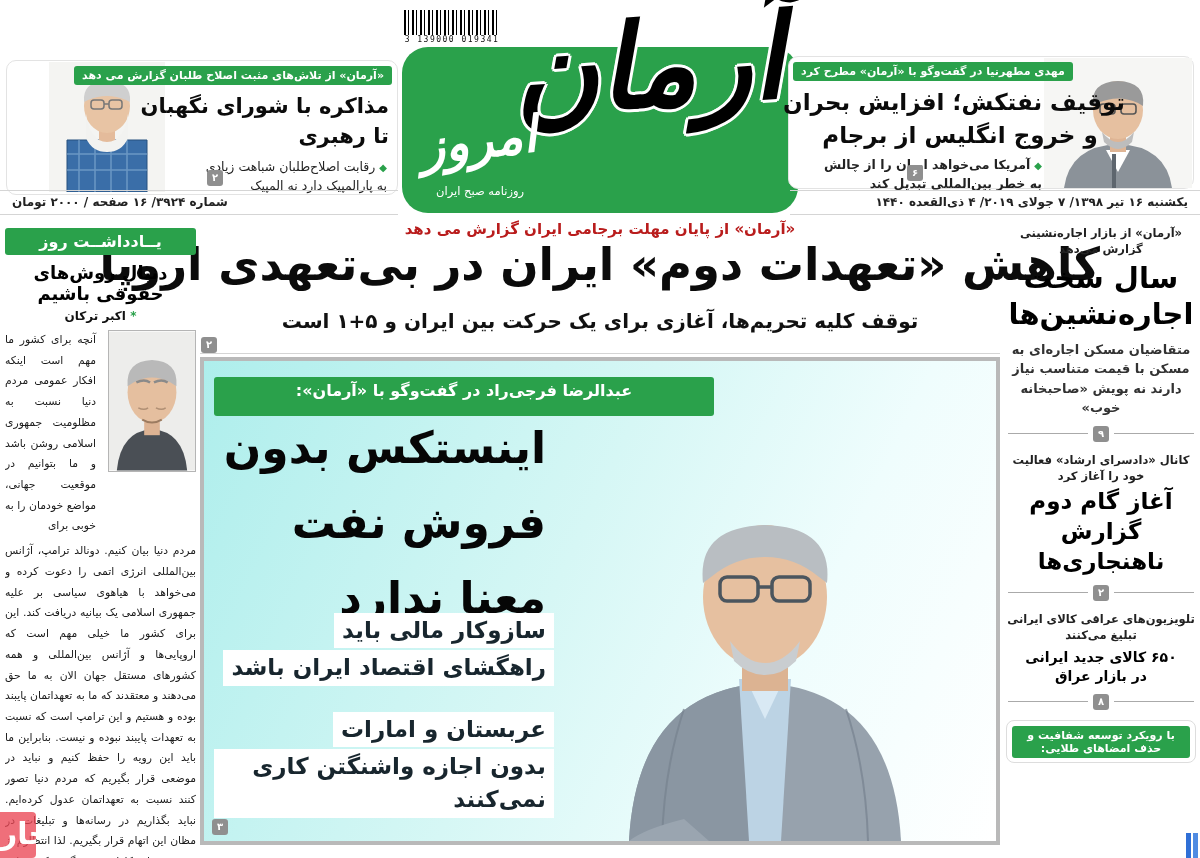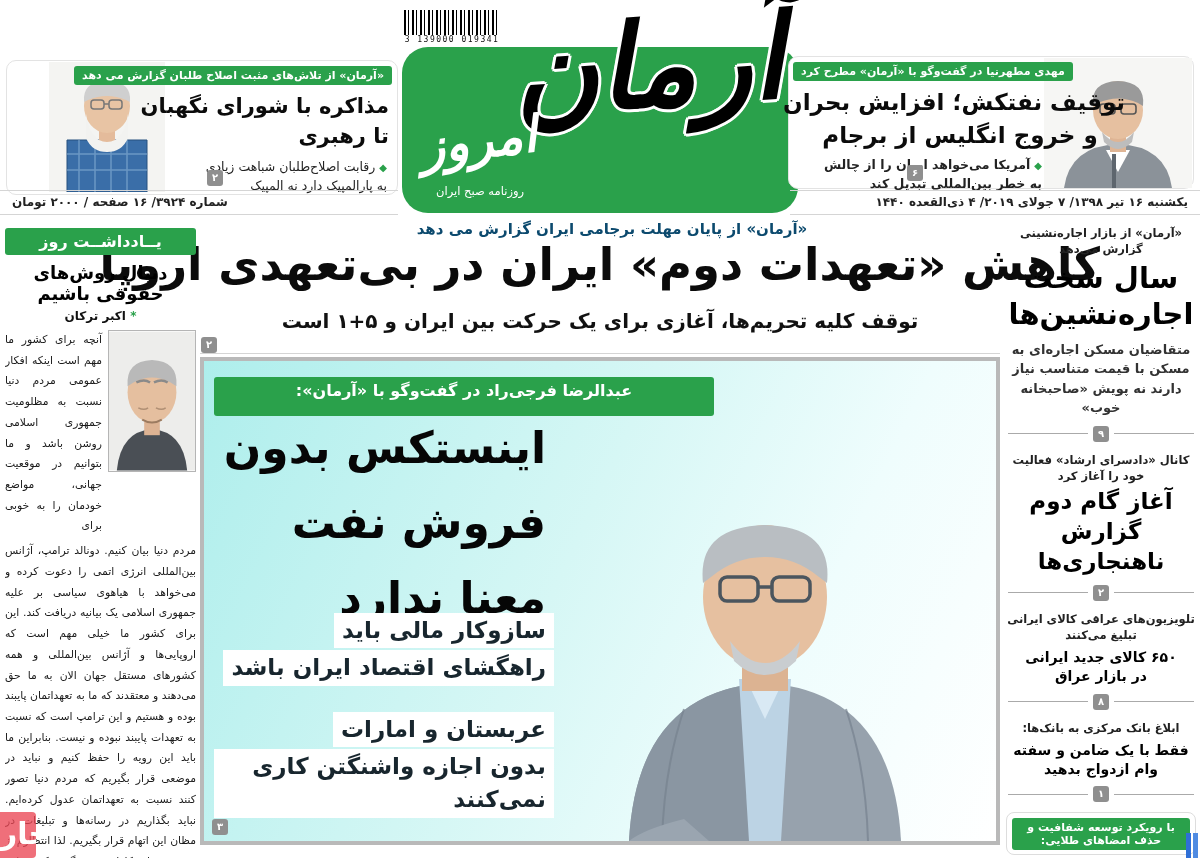--- a/index.html
+++ b/index.html
@@ -51,22 +51,22 @@
   .tr-page{position:absolute;left:118px;bottom:7px;}
 
   
   .dateline{position:absolute;top:190px;height:25px;border-top:1px solid var(--grey-line);
             border-bottom:1px solid var(--grey-line);font-size:12px;font-weight:bold;color:#222;
             line-height:23px;direction:rtl;padding:0 12px;}
   .dl-left{left:0;width:398px;text-align:left;}
   .dl-right{left:790px;width:410px;text-align:right;}
 
   
-  .lead-kicker{position:absolute;left:212px;top:220px;width:800px;text-align:center;
-               font-size:15px;font-weight:bold;color:#0c4a6e;direction:rtl;}
+  .lead-kicker{position:absolute;left:200px;top:220px;width:800px;text-align:center;
+               font-size:15px;font-weight:bold;color:#b91c1c;direction:rtl;}
   .lead-head{position:absolute;left:100px;top:238px;width:1000px;text-align:center;direction:rtl;
              font-size:45px;font-weight:900;color:var(--ink);letter-spacing:-1px;white-space:nowrap;}
   .lead-sub{position:absolute;left:200px;top:309px;width:800px;text-align:center;direction:rtl;
             font-size:20px;font-weight:bold;color:#111;}
   .lead-page{position:absolute;left:201px;top:337px;}
   .lead-rule{position:absolute;left:200px;top:353px;width:800px;height:1px;background:var(--grey-line);}
 
   
   .interview{position:absolute;left:200px;top:357px;width:800px;height:488px;
              border:4px solid #b9b9b9;background:linear-gradient(115deg,#aeeeec 0%,#d6f7f5 45%,#effdfd 72%,#ffffff 100%);}
@@ -91,21 +91,21 @@
   .rcol .psep{margin:8px 2px 10px 2px;}
   .coop{border:1px solid #ddd;border-radius:8px;padding:5px 5px 4px 5px;margin-top:2px;background:#fff;}
   .coop .kickerbar{font-size:11px;padding:3px 2px;display:block;}
 
   
   .note{position:absolute;left:5px;top:228px;width:191px;height:630px;overflow:hidden;direction:rtl;}
   .note-header{display:block;text-align:center;font-size:16px;padding:4px 0;letter-spacing:1px;}
   .note-head{text-align:center;font-size:18px;font-weight:900;color:#000;margin-top:7px;}
   .note-author{text-align:center;font-size:12px;font-weight:bold;color:#111;margin-top:5px;}
   .note-author .mark{color:var(--green);font-weight:900;}
-  .note-bodyrow{display:flex;flex-direction:row-reverse;gap:6px;margin-top:7px;}
+  .note-bodyrow{display:flex;flex-direction:row-reverse;gap:12px;margin-top:7px;}
   .note-photo{width:88px;height:142px;border:1px solid #b5b5b5;flex:0 0 auto;}
   .note-text{font-size:10.8px;line-height:1.92;color:#1a1a1a;text-align:justify;text-align-last:right;}
   .note-rest{margin-top:4px;}
 
   
   .watermark{position:absolute;left:0;top:812px;width:36px;height:46px;background:rgba(235,70,85,.78);
              color:#fff;font-size:30px;font-weight:900;line-height:44px;overflow:hidden;z-index:5;
              border-radius:0 4px 4px 0;text-align:center;}
   .bluebar{position:absolute;top:833px;width:5px;height:25px;background:#2f6fd6;}
   .bb1{left:1186px;} .bb2{left:1193px;background:#4f8be2;}
@@ -265,32 +265,20 @@
         <div>۶۵۰ کالای جدید ایرانی</div>
         <div>در بازار عراق</div>
       </div>
       <div class="psep">
         <span class="pline"></span>
           <span class="pbox">۸</span>
           <span class="pline"></span>
       </div>
     </div>
 
-    <div>
-      <div class="rc-kicker">ابلاغ بانک مرکزی به بانک‌ها:</div>
-      <div class="rc-head-c">
-        <div>فقط با یک ضامن و سفته</div>
-        <div>وام ازدواج بدهید</div>
-      </div>
-      <div class="psep">
-        <span class="pline"></span>
-          <span class="pbox">۱</span>
-          <span class="pline"></span>
-      </div>
-    </div>
 
     <div class="coop">
       <span class="kickerbar">با رویکرد توسعه شفافیت و حذف امضاهای طلایی:</span>
 
     </div>
   </div>
 
   <div class="note">
     <span class="kickerbar note-header">یــادداشــت روز</span>
     <div class="note-head">دنبال روش‌های حقوقی باشیم</div>

